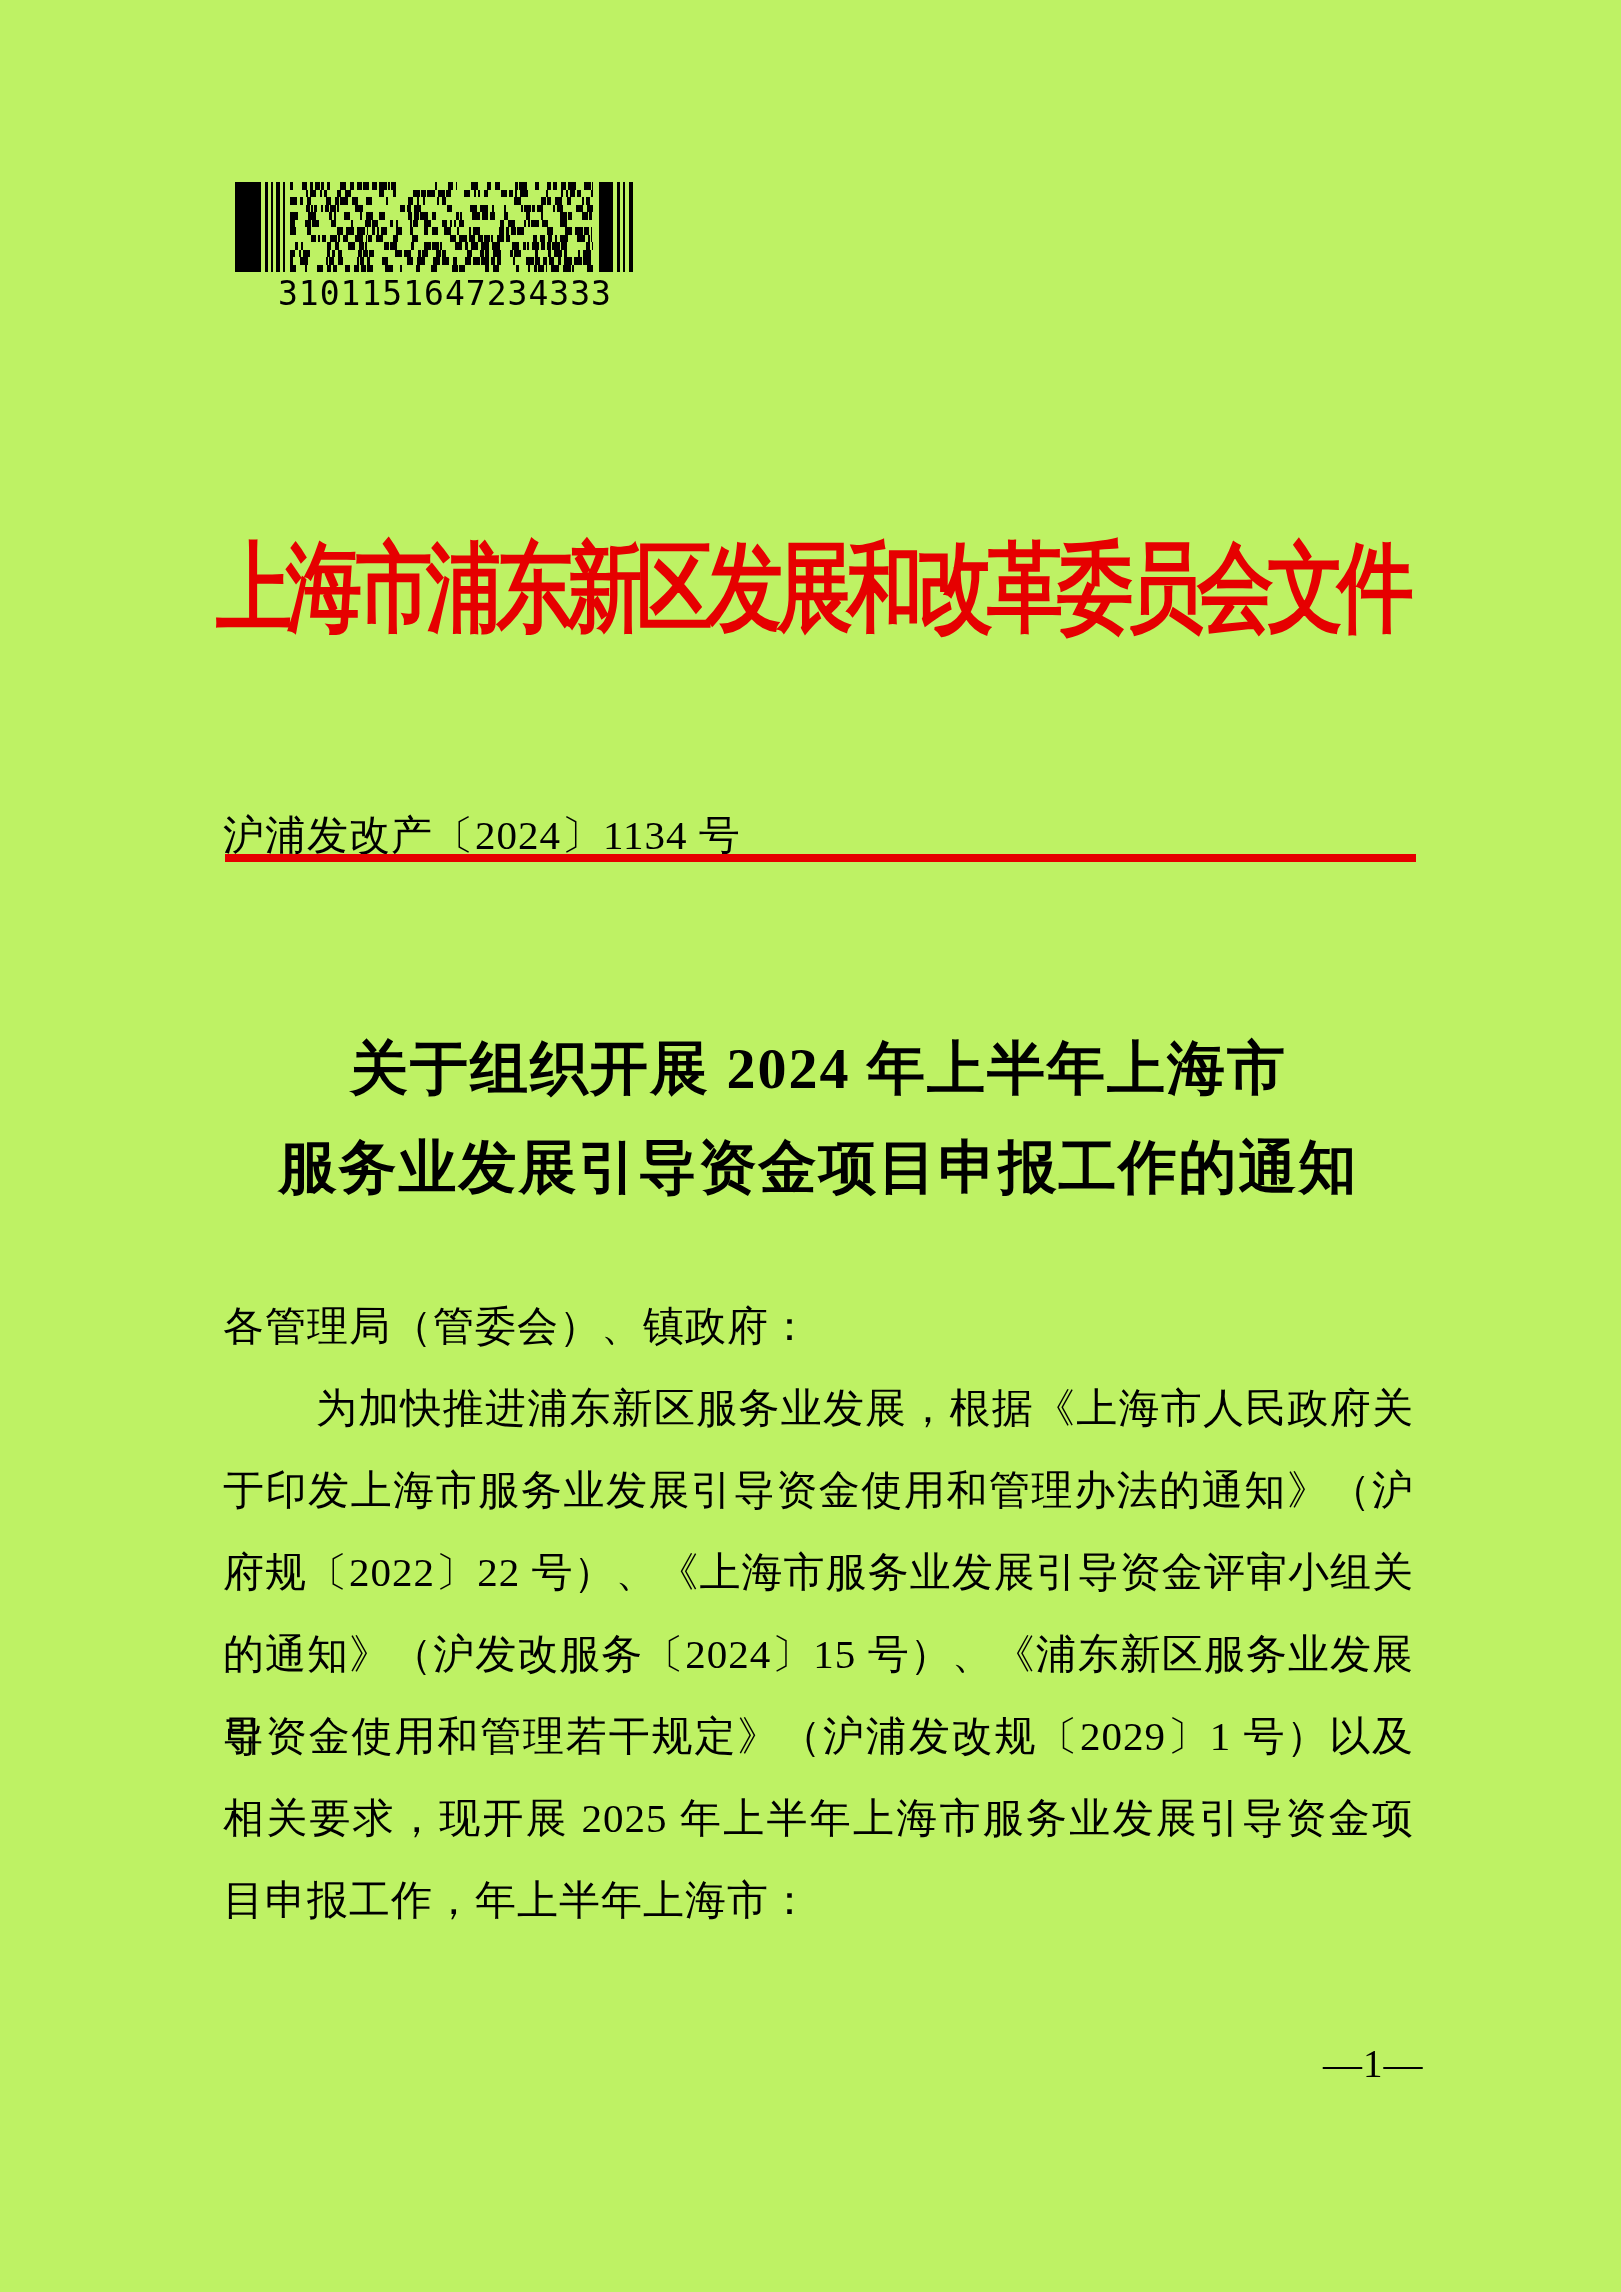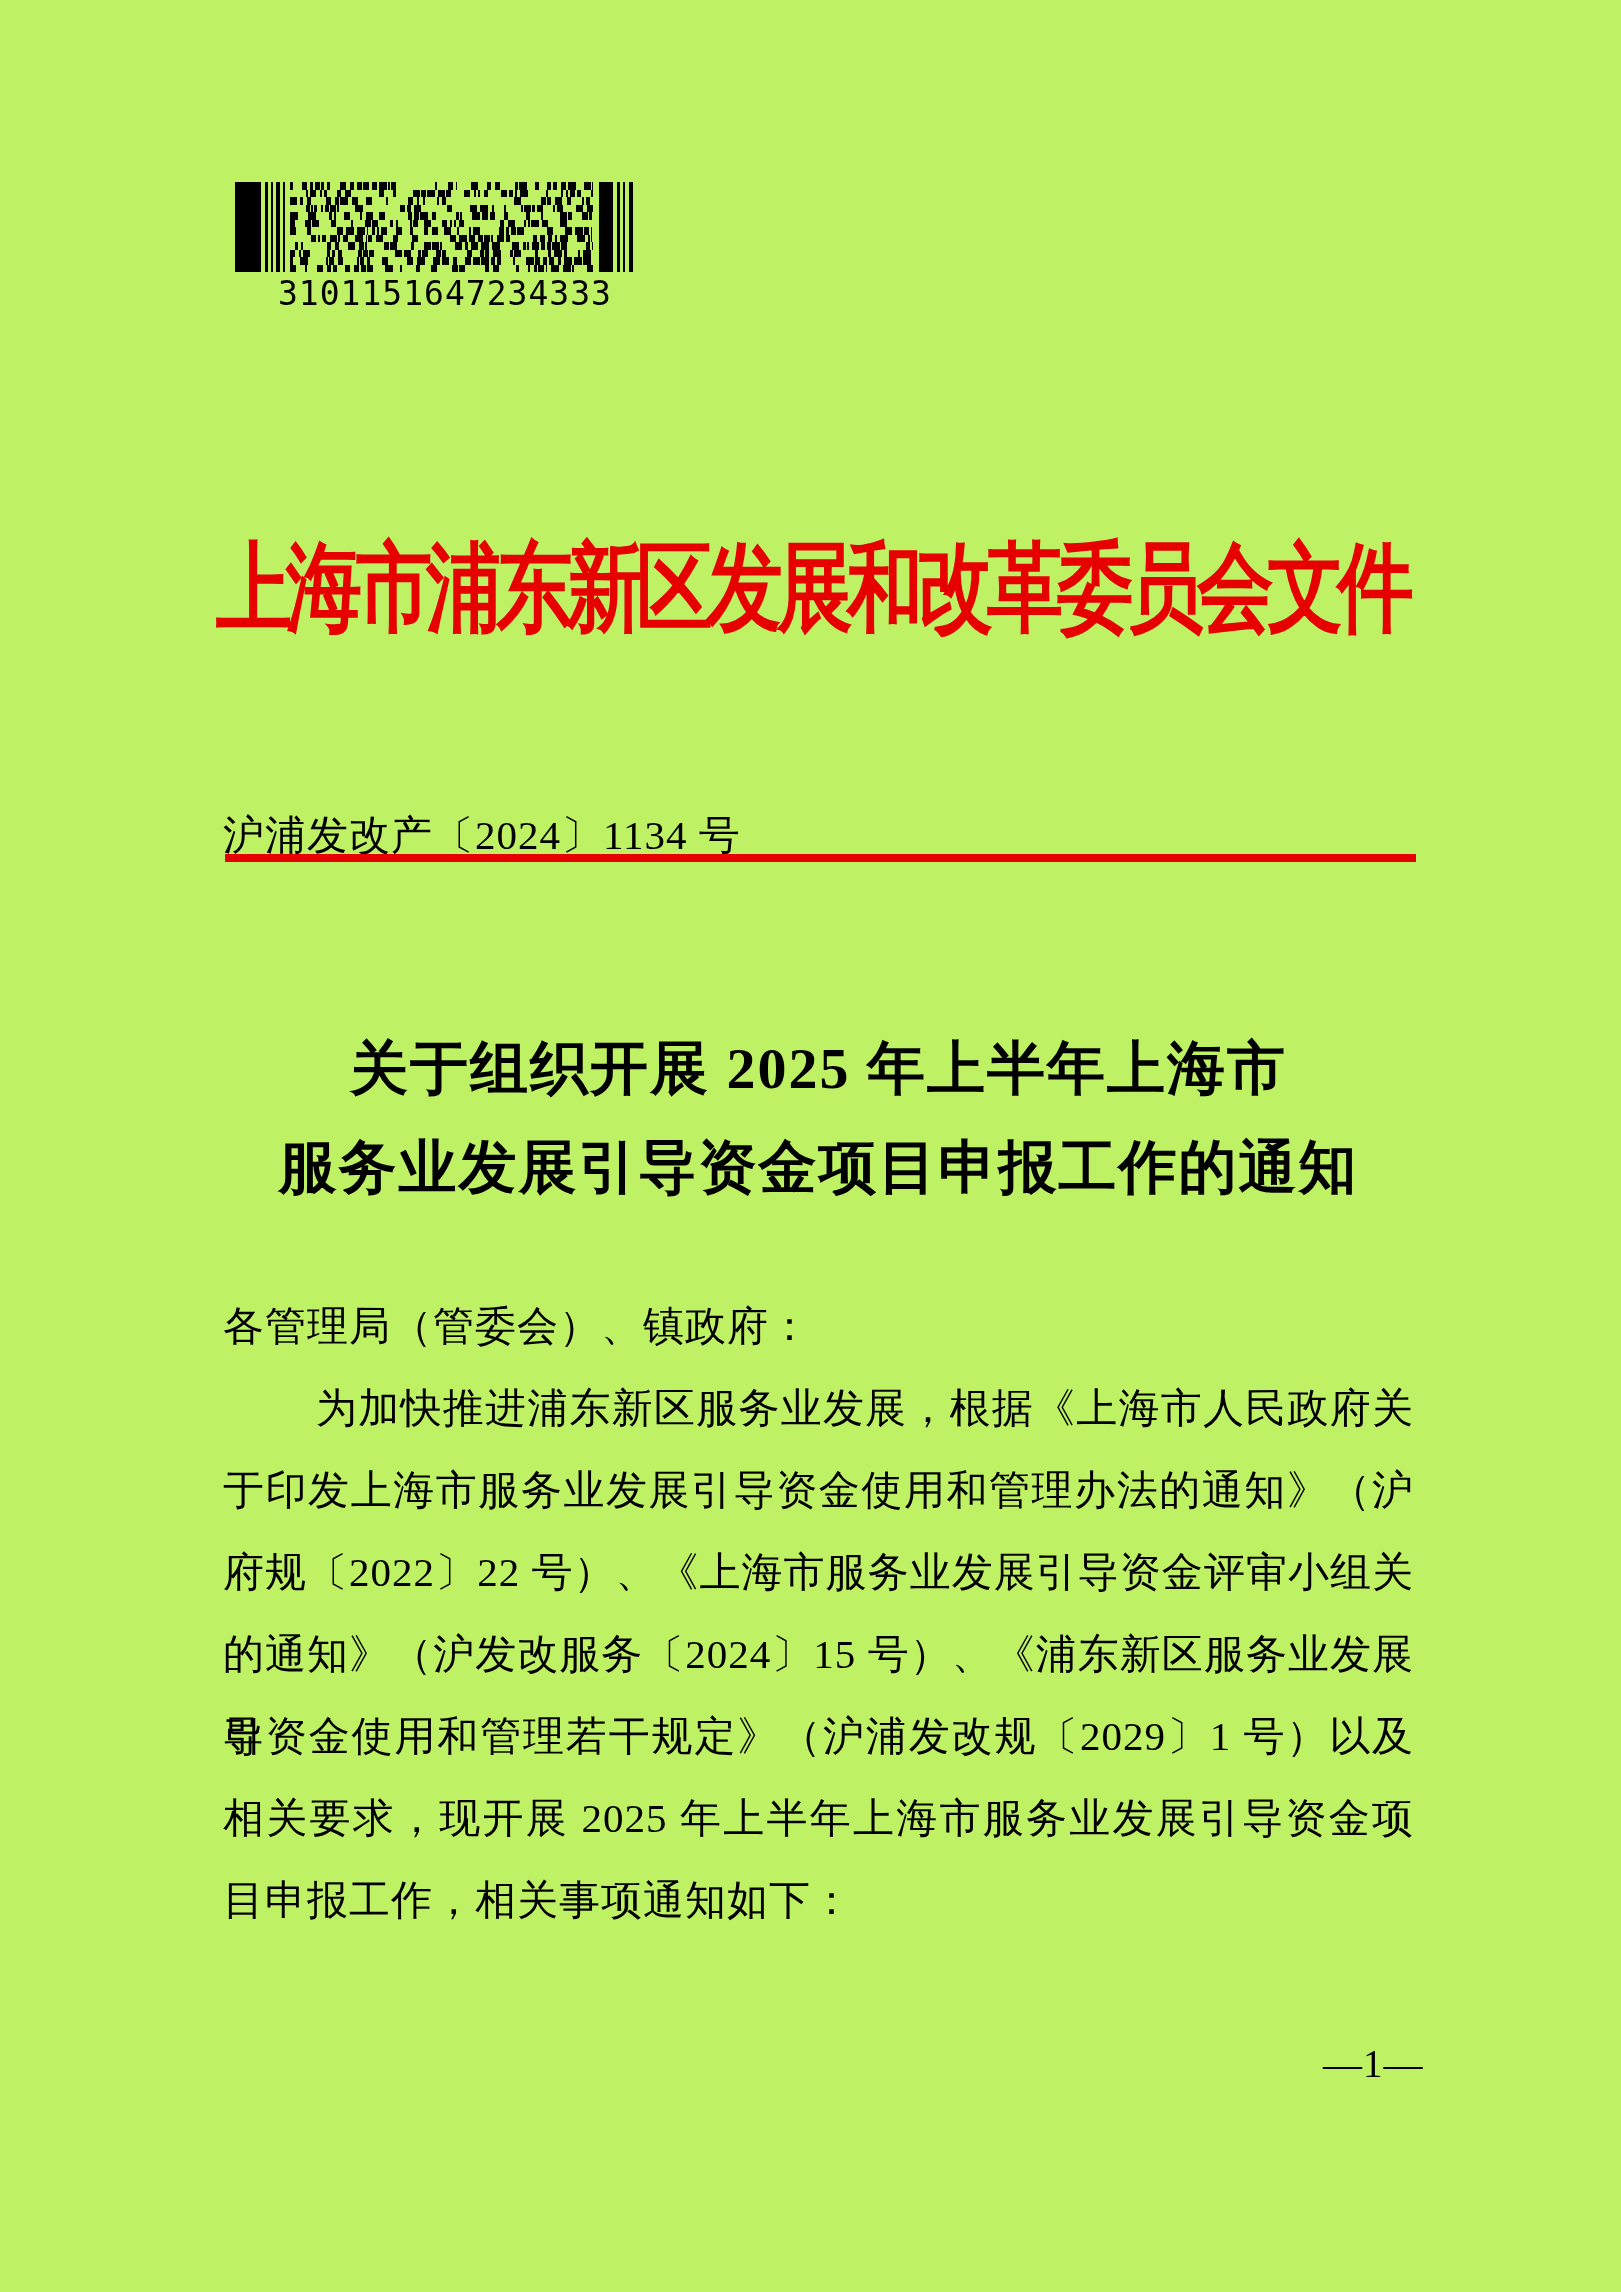--- a/index.html
+++ b/index.html
@@ -444,31 +444,31 @@
     <div class="barcode-num">3101151647234333</div>
   </div>
 
   <div class="org-title">上海市浦东新区发展和改革委员会文件</div>
 
   <div class="doc-number">沪浦发改产〔2024〕1134 号</div>
 
   <div class="red-rule"></div>
 
   <div class="main-title">
-    <div>关于组织开展 2025 年上半年上海市</div>
+    <div>关于组织开展 2024 年上半年上海市</div>
     <div>服务业发展引导资金项目申报工作的通知</div>
   </div>
 
   <div class="body-block">
     <div class="bl">各管理局（管委会）、镇政府：</div>
     <div class="bl just indent">为加快推进浦东新区服务业发展，根据《上海市人民政府关</div>
     <div class="bl just">于印发上海市服务业发展引导资金使用和管理办法的通知》（沪</div>
     <div class="bl just">府规〔2022〕22 号）、《上海市服务业发展引导资金评审小组关</div>
     <div class="bl just">的通知》（沪发改服务〔2024〕15 号）、《浦东新区服务业发展引</div>
     <div class="bl just">导资金使用和管理若干规定》（沪浦发改规〔2029〕1 号）以及</div>
     <div class="bl just">相关要求，现开展 2025 年上半年上海市服务业发展引导资金项</div>
-    <div class="bl">目申报工作，相关事项通知如下：</div>
+    <div class="bl">目申报工作，年上半年上海市：</div>
   </div>
 
   <div class="page-num">—1—</div>
 
 </div>
 
 
 </body></html>

